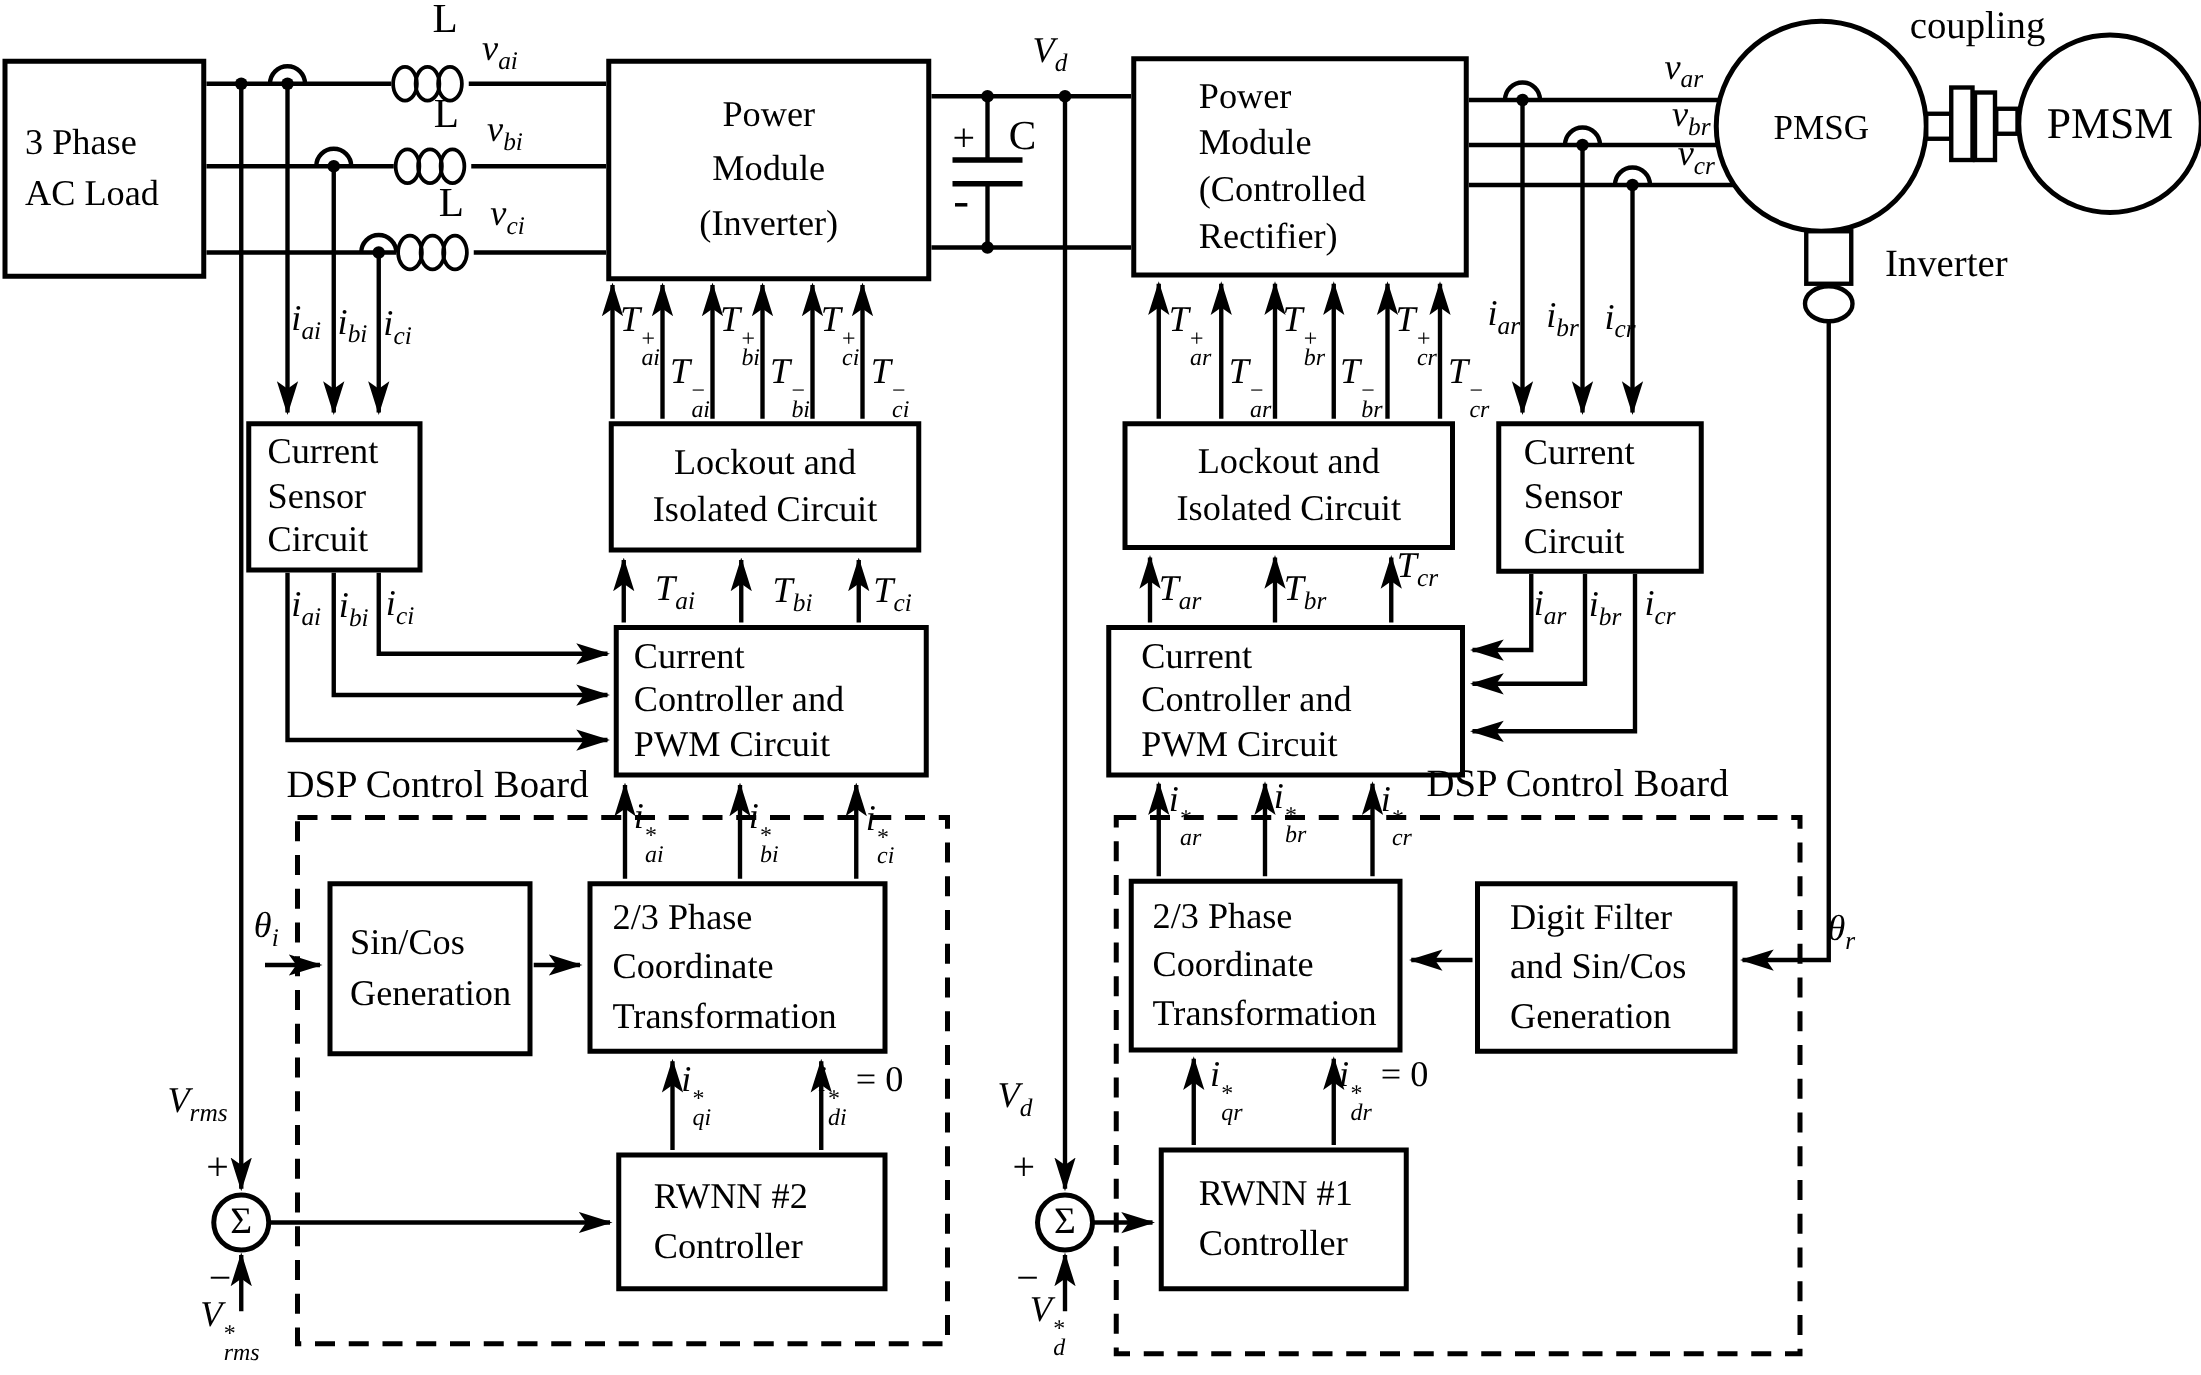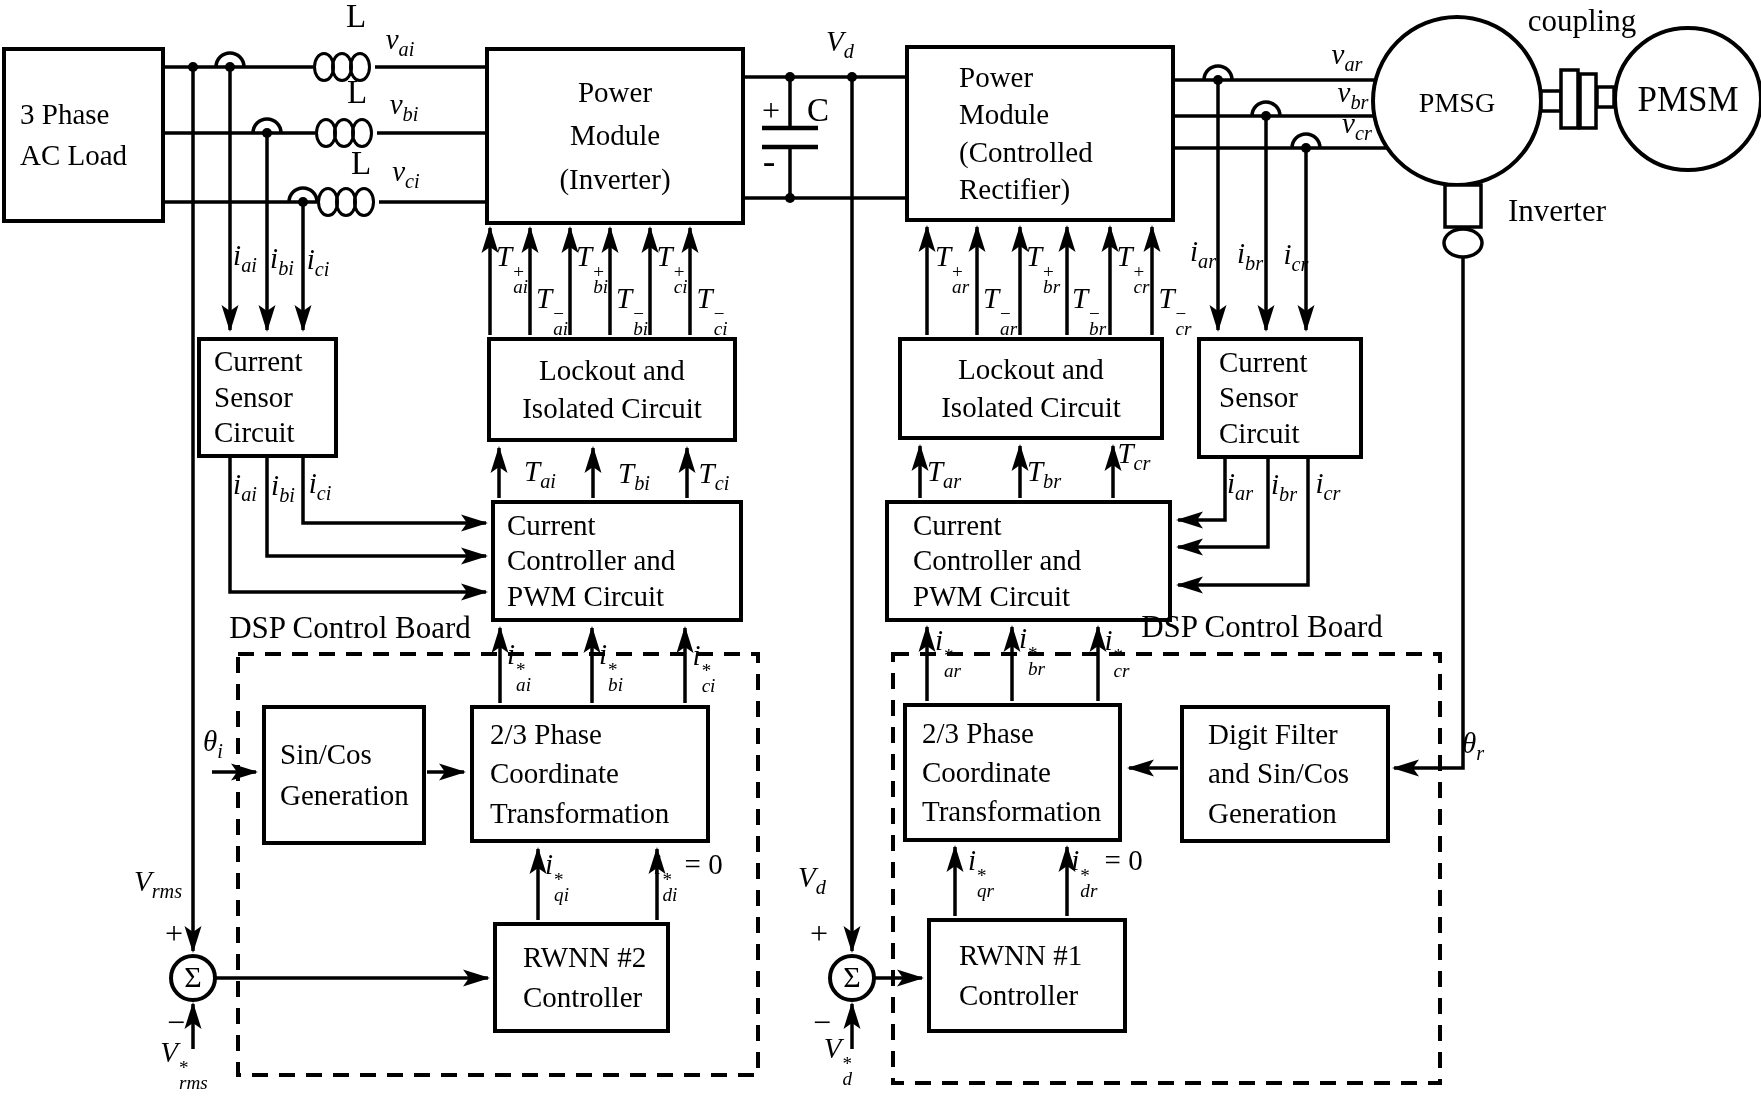--- a/index.html
+++ b/index.html
@@ -224,21 +224,21 @@
 <div class="bx ctr" style="left:487px;top:337px;width:250px;height:105px;line-height:1.3">Lockout  and
 Isolated Circuit</div>
 <div class="bx" style="left:491px;top:500px;width:252px;height:122px;padding-left:12px;line-height:1.22">Current
 Controller and
 PWM Circuit</div>
 <div class="bx" style="left:262px;top:705px;width:164px;height:140px;padding-left:14px;line-height:1.4">Sin/Cos
 Generation</div>
 <div class="bx" style="left:470px;top:705px;width:240px;height:138px;padding-left:16px;line-height:1.35">2/3 Phase
 Coordinate
 Transformation</div>
-<div class="bx" style="left:493px;top:922px;width:177px;height:111px;padding-left:26px;line-height:1.35">RWNN #2
+<div class="bx" style="left:493px;top:922px;width:217px;height:111px;padding-left:26px;line-height:1.35">RWNN #2
 Controller</div>
 <div class="bx ctr" style="left:898px;top:337px;width:266px;height:103px;line-height:1.3">Lockout  and
 Isolated Circuit</div>
 <div class="bx" style="left:885px;top:500px;width:287px;height:122px;padding-left:24px;line-height:1.22">Current
 Controller and
 PWM Circuit</div>
 <div class="bx" style="left:1197px;top:337px;width:166px;height:122px;padding-left:18px;line-height:1.22">Current
 Sensor
 Circuit</div>
 <div class="bx" style="left:903px;top:703px;width:219px;height:139px;padding-left:15px;line-height:1.35">2/3 Phase

